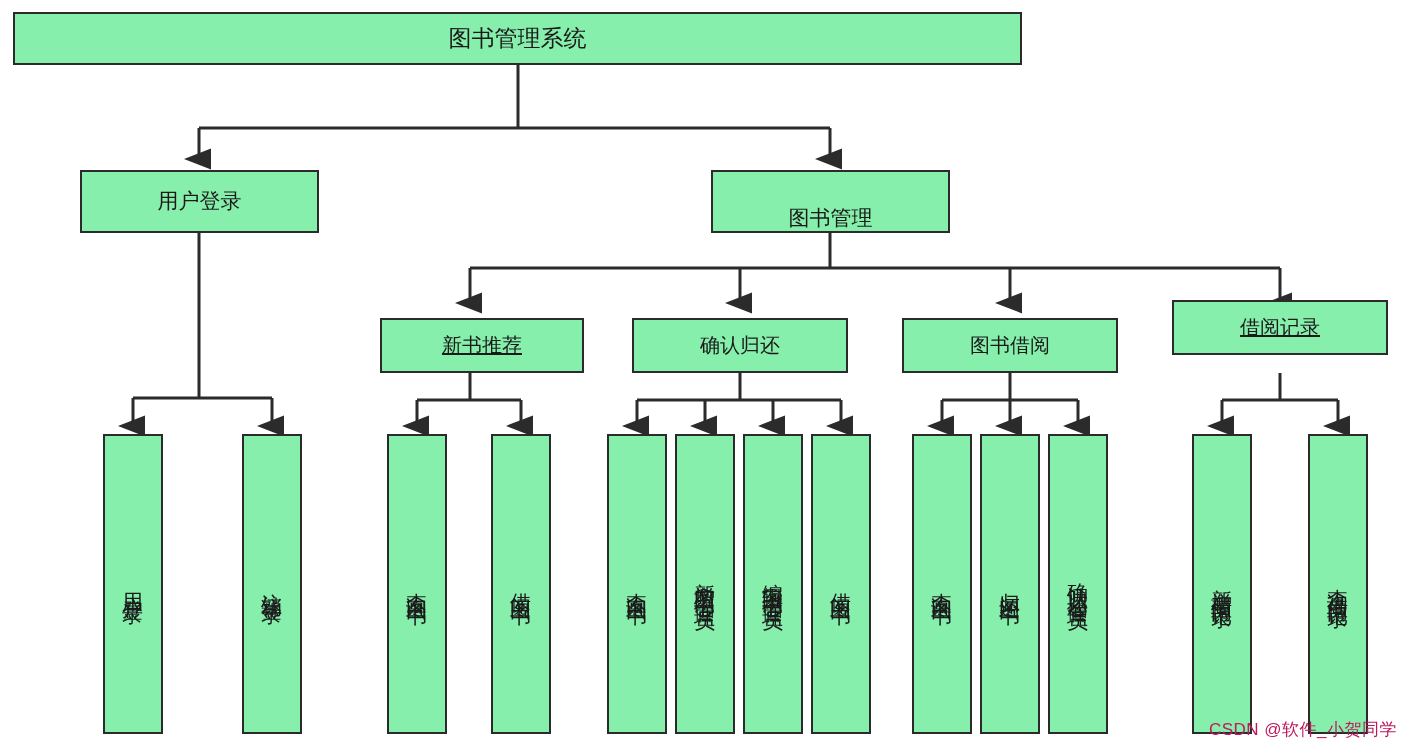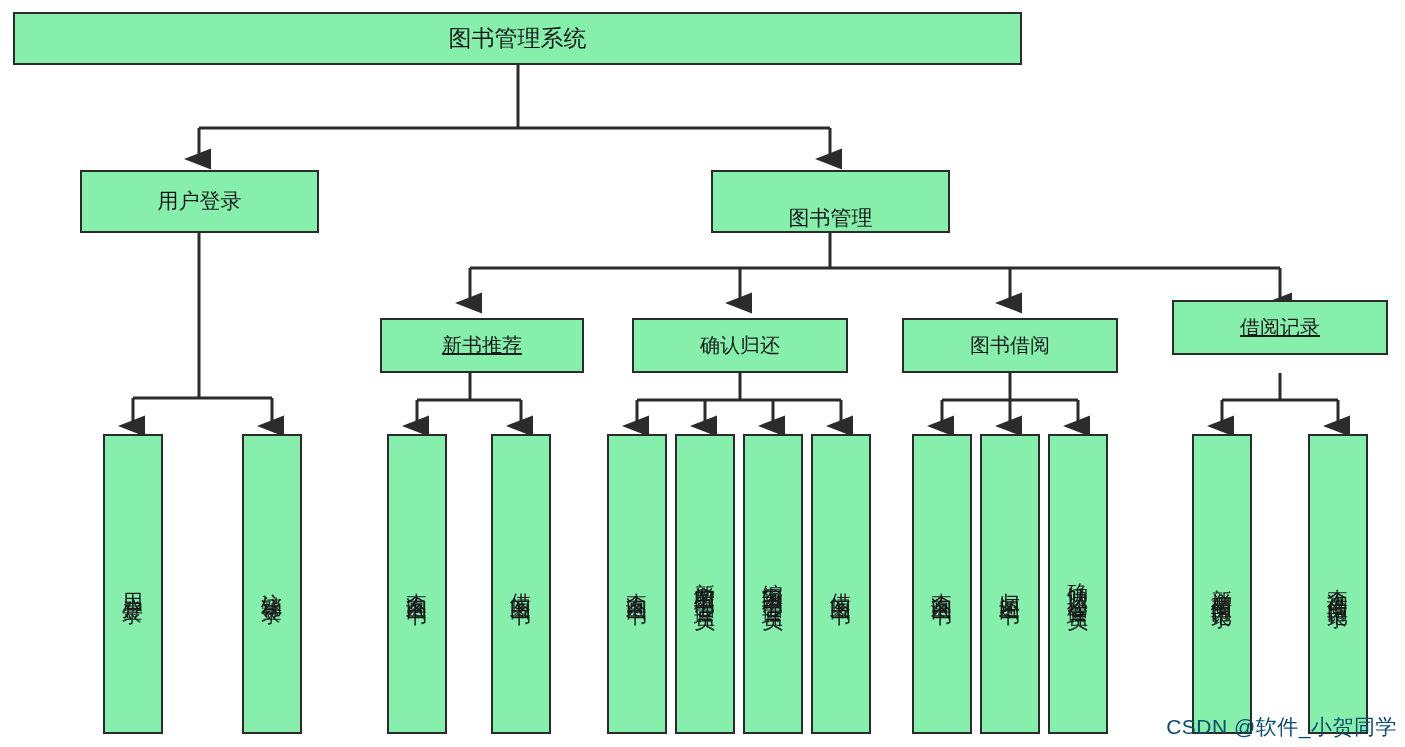--- a/index.html
+++ b/index.html
@@ -51,22 +51,22 @@
     writing-mode: vertical-rl;
     text-orientation: upright;
     letter-spacing: 4px;
     white-space: nowrap;
     line-height: 1;
   }
   .watermark {
     position: absolute;
     right: 8px;
     bottom: 6px;
-    font-size: 21px;
-    color: #0c4a6e;
+    font-size: 17px;
+    color: #be185d;
     letter-spacing: 0.5px;
     z-index: 5;
     white-space: nowrap;
   }
 </style>
 </head>
 <body>
 
 <div id="canvas">
 

